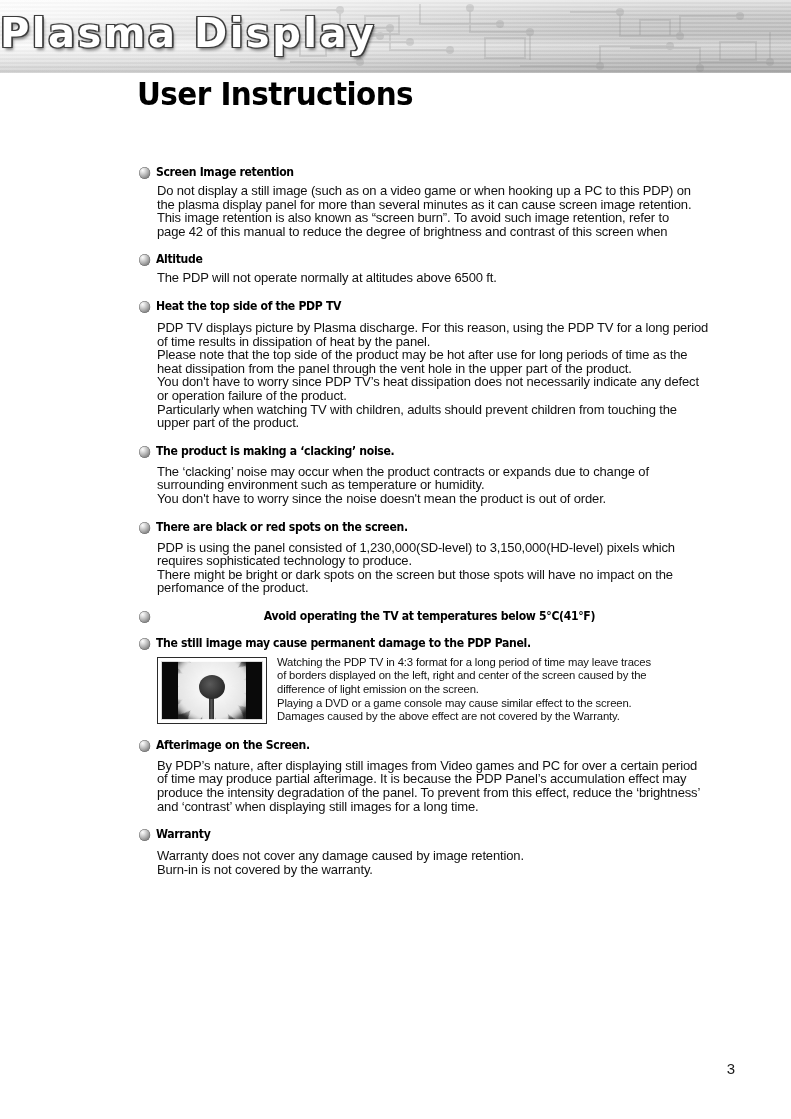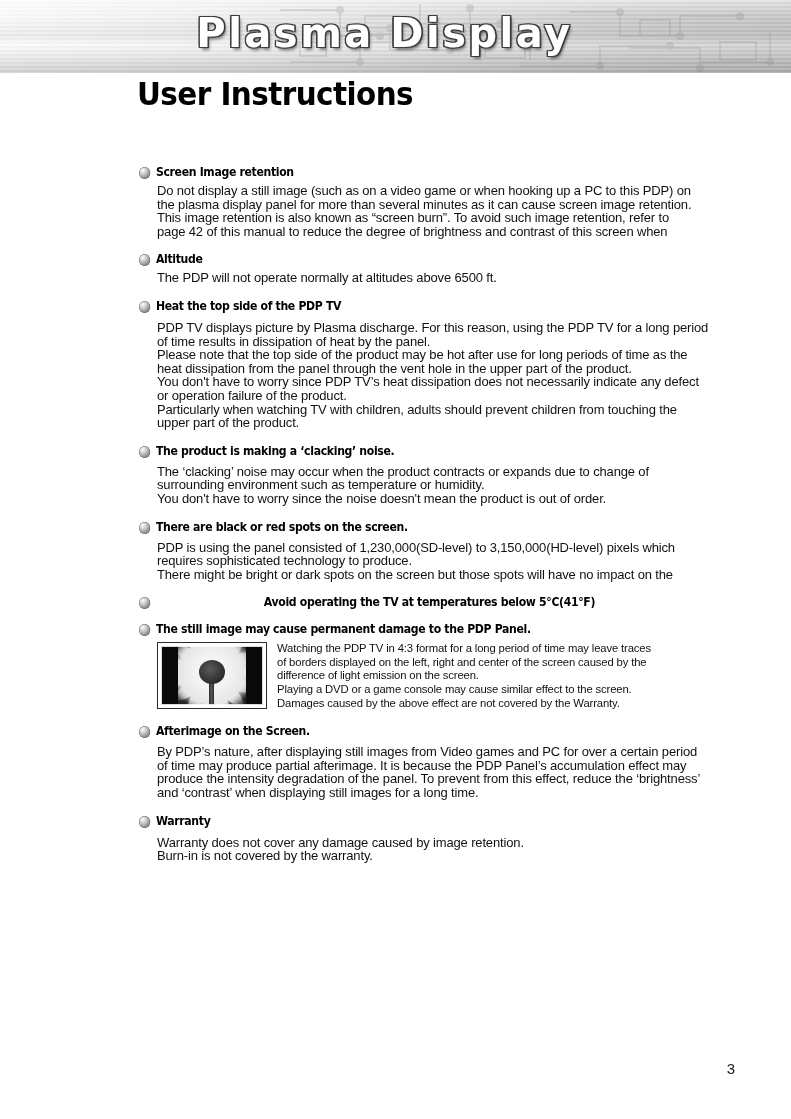--- a/index.html
+++ b/index.html
@@ -59,21 +59,21 @@
     position: absolute;
     left: 270px; top: 2px;
     width: 520px; height: 70px;
     opacity: 0.22;
     pointer-events: none;
   }
   .banner-title {
     position: absolute;
     left: 0; right: 22px;
     top: 10px;
-    text-align: center;
+    text-align: left;
     font-family: "DejaVu Sans", sans-serif;
     font-size: 40px;
     font-weight: bold;
     letter-spacing: 2.5px;
     color: #ffffff;
     text-shadow:
       -1.4px -1.4px 0 #3d3d3d,
        1.4px -1.4px 0 #3d3d3d,
       -1.4px  1.4px 0 #3d3d3d,
        1.4px  1.4px 0 #3d3d3d,
@@ -142,21 +142,21 @@
     padding-left: 18px;
     font-family: "Liberation Sans", sans-serif;
     font-size: 13px;
     line-height: 13.6px;
     letter-spacing: -0.15px;
     color: #111111;
   }
   .sec-body p { margin: 0; }
 
   
-  .fig-row { padding-left: 18px; display: flex; gap: 10px; align-items: center; }
+  .fig-row { padding-left: 18px; display: flex; gap: 10px; align-items: flex-end; }
   .fig-text {
     font-family: "Liberation Sans", sans-serif;
     font-size: 11.3px;
     line-height: 13.6px;
     letter-spacing: -0.15px;
     color: #111111;
     padding-top: 1px;
   }
   .fig-text p { margin: 0; }
 
@@ -352,20 +352,21 @@
 
   <div class="section" style="margin-bottom:14px;">
     <div class="sec-head">
       <span class="bullet"></span>
       <span>There are black or red spots on the screen.</span>
     </div>
     <div class="sec-body" style="padding-top:2px;">
       <p>PDP is using the panel consisted of 1,230,000(SD-level) to 3,150,000(HD-level) pixels which</p>
       <p>requires sophisticated technology to produce.</p>
       <p>There might be bright or dark spots on the screen but those spots will have no impact on the</p>
+      <p>perfomance of the product.</p>
     </div>
   </div>
 
   <div class="section" style="text-align:center;">
     <div class="sec-head" style="margin-bottom:0;">
       <span class="bullet"></span>
       <span>Avoid operating the TV at temperatures below 5°C(41°F)</span>
     </div>
   </div>
 

